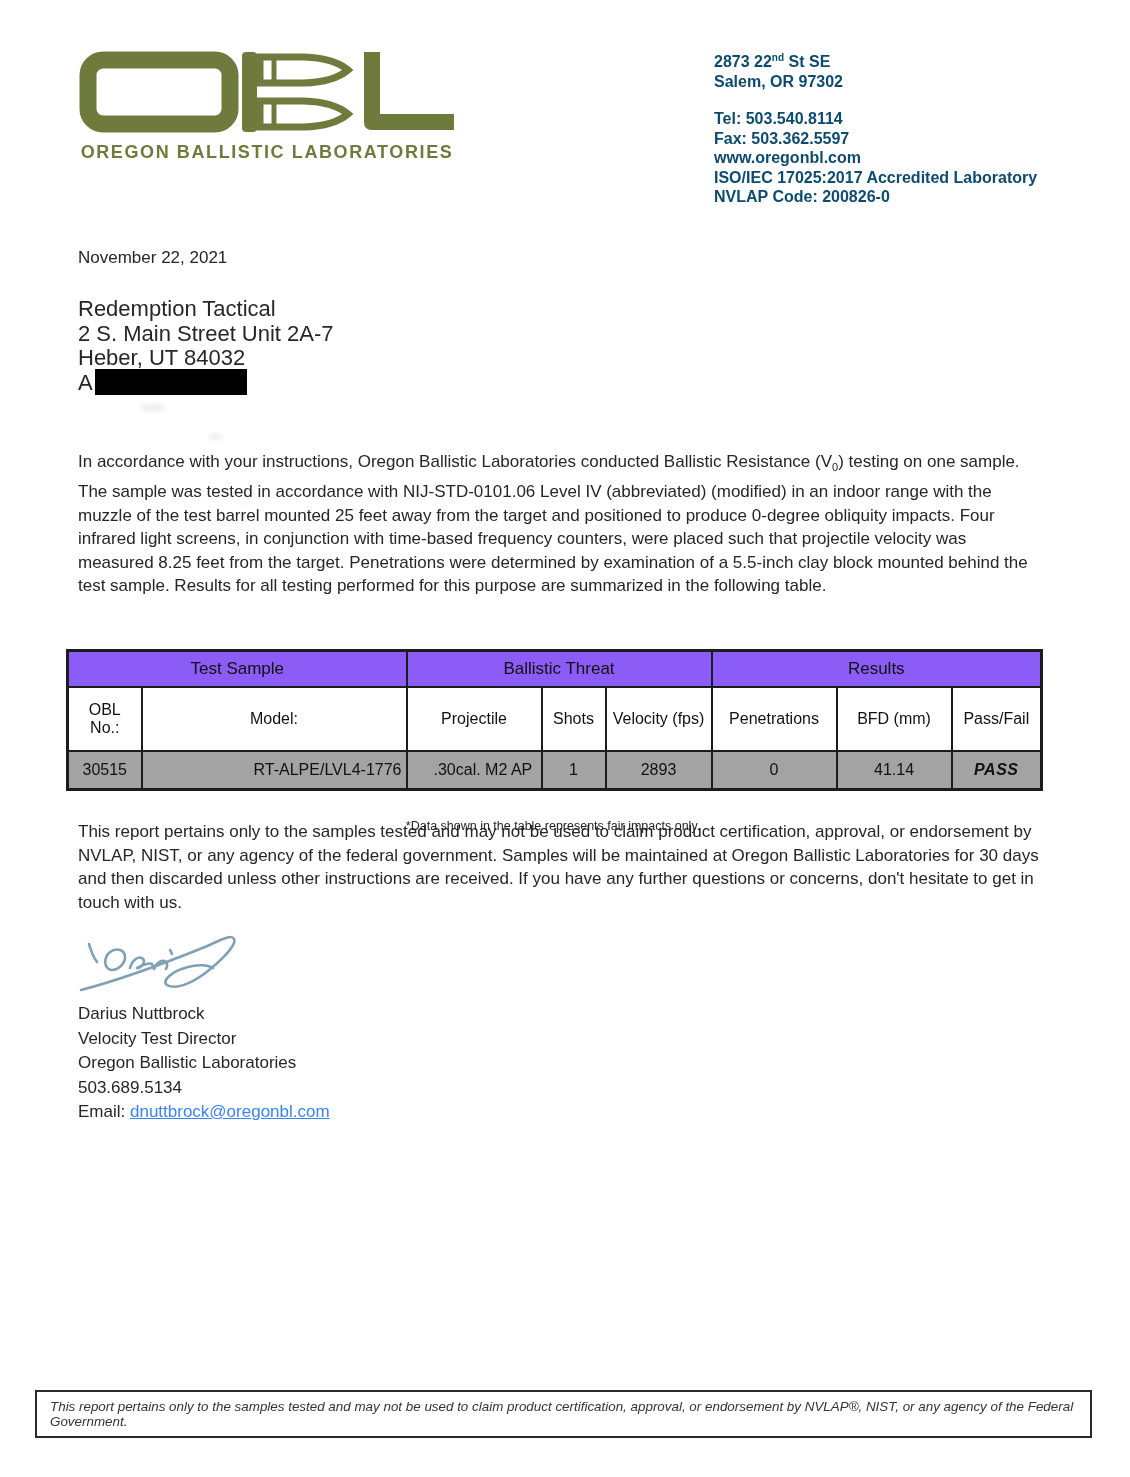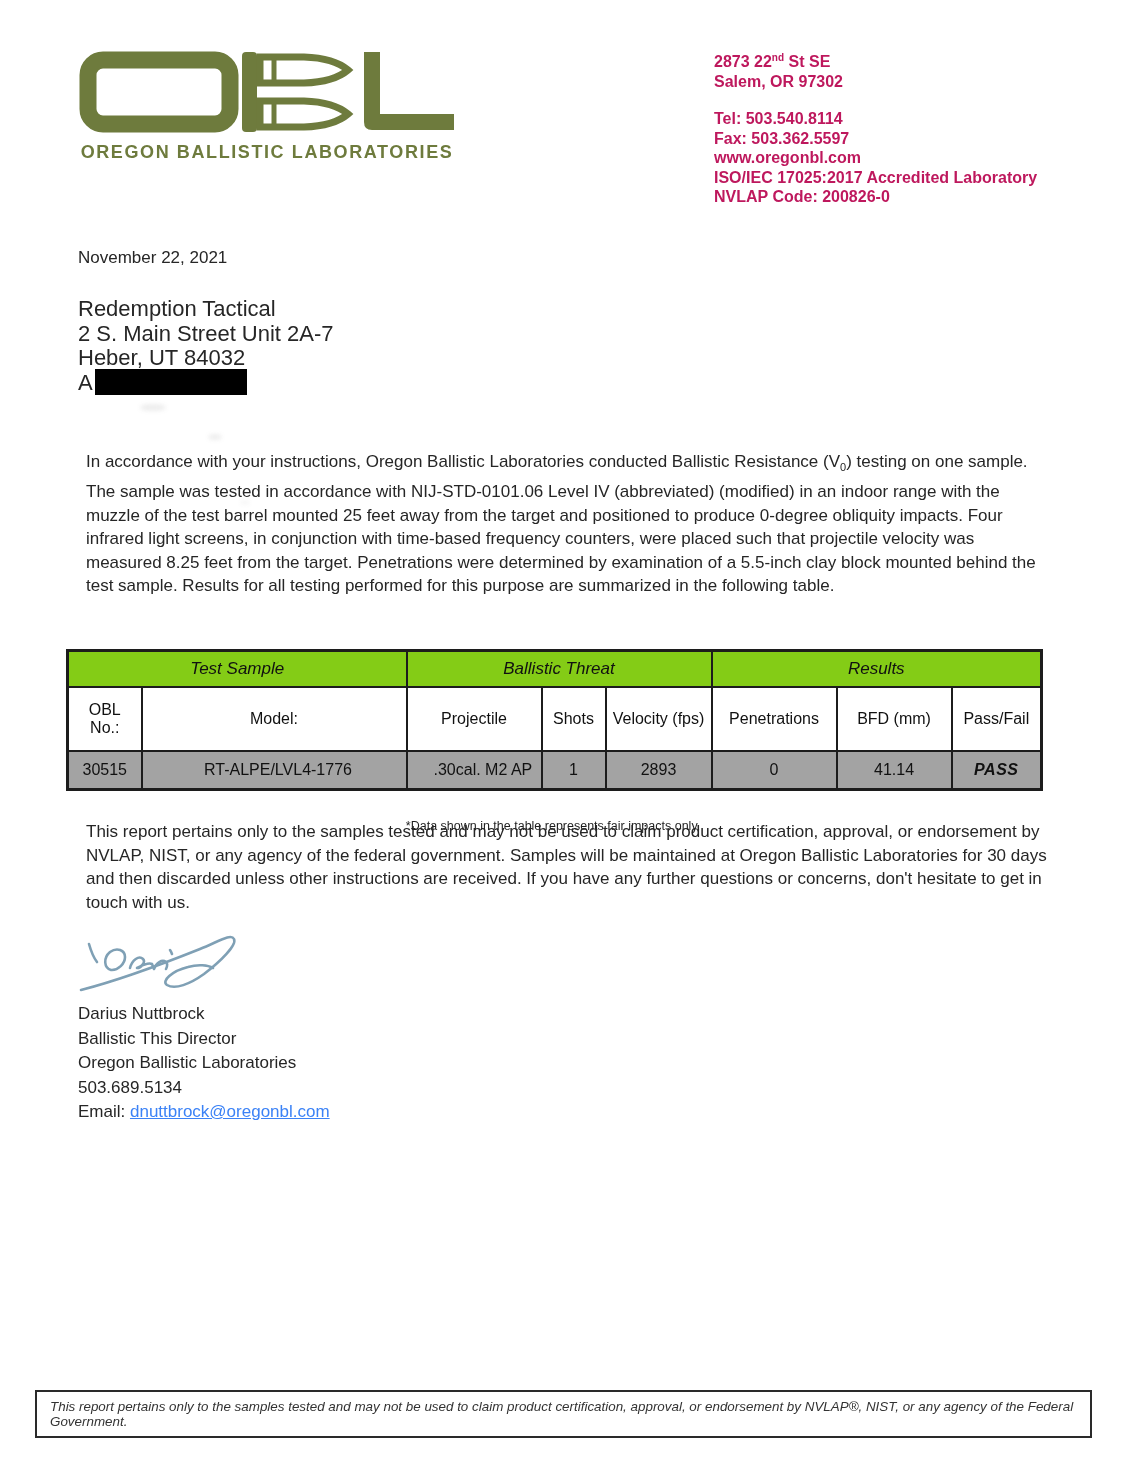--- a/index.html
+++ b/index.html
@@ -14,51 +14,51 @@
   }
   
   .logo-block{position:absolute;left:78px;top:50px;width:378px;}
   .logo-tagline{
     margin-top:4px;text-align:center;
     font-size:18px;font-weight:bold;letter-spacing:1.6px;
     color:#6e7b3d;white-space:nowrap;
   }
   .contact-block{
     position:absolute;left:714px;top:48px;width:380px;
-    font-size:16px;font-weight:bold;line-height:19.5px;color:#be185d;
+    font-size:16px;font-weight:bold;line-height:19.5px;color:#0c4a6e;
   }
   .contact-block .gap{height:18px;}
   .contact-block sup{font-size:10px;}
   
   .date-line{position:absolute;left:78px;top:248px;font-size:17px;}
   .recipient{position:absolute;left:78px;top:297px;font-size:22px;line-height:24.5px;}
   .redaction{
     display:inline-block;width:152px;height:26px;background:#000;
     vertical-align:middle;margin-left:2px;margin-top:-3px;
   }
-  .body-text{position:absolute;left:78px;width:967px;font-size:17px;line-height:23.6px;margin-left:8px;}
+  .body-text{position:absolute;left:78px;width:967px;font-size:17px;line-height:23.6px;}
   .body-text p{margin:0;}
   .p1{top:450px;}
   .p3{top:820px;}
   sub.v0{font-size:11px;}
   
   .results-table{
     position:absolute;left:66px;top:649px;width:974px;
     border-collapse:collapse;table-layout:fixed;
     font-size:16px;color:#111;
   }
   .results-table td,.results-table th{
     border:2px solid #1c1c1c;text-align:center;font-weight:normal;
     padding:2px 4px;overflow:hidden;
   }
   .results-table{border:3px solid #1c1c1c;}
-  .row-group td{background:#84cc16;height:30px;font-size:17px;font-style:italic;}
+  .row-group td{background:#8b5cf6;height:30px;font-size:17px;}
   .row-cols td{background:#ffffff;height:58px;}
   .row-data td{background:#a3a3a3;height:32px;}
-  td.model-cell{text-align:center;padding-left:12px;}
+  td.model-cell{text-align:right;padding-left:12px;}
   td.projectile-cell{text-align:left;padding-left:26px;}
   td.pass-cell{font-weight:bold;font-style:italic;letter-spacing:.5px;}
   .table-footnote{
     position:absolute;left:66px;top:783px;width:974px;
     text-align:center;font-size:12.5px;color:#1e1e1e;margin-top:36px;
   }
   
   .sig-svg{position:absolute;left:78px;top:926px;}
   .sig-block{position:absolute;left:78px;top:1002px;font-size:17px;line-height:24.5px;}
   .email-link{color:#3b82f6;text-decoration:underline;cursor:pointer;}
@@ -175,21 +175,21 @@
       <path d="M11,18 C13,25 15,31 19,36"></path>
       <path d="M33,44 C26,42 25,32 32,26 C39,21 47,24 47,31 C47,38 40,44 34,44"></path>
       <path d="M52,42 C54,34 61,29 65,33 C68,36 63,42 59,42 C63,40 70,36 74,38 L76,43 C78,37 84,33 88,36 C90,38 89,41 88,43"></path>
       <path d="M92,24 C93,25.5 93.5,26.5 94,28"></path>
       <path d="M3,64 C42,54 92,35 122,23 C140,16 153,7 156,13 C159,19 143,35 126,48 C112,58 97,64 89,59 C83,55 94,45 110,41 C120,38 130,39 135,42"></path>
     </g>
   </svg>
 
   <div class="sig-block">
     <div>Darius Nuttbrock</div>
-    <div>Ballistic This Director</div>
+    <div>Velocity Test Director</div>
     <div>Oregon Ballistic Laboratories</div>
     <div>503.689.5134</div>
     <div><span>Email: </span><a class="email-link">dnuttbrock@oregonbl.com</a></div>
   </div>
 
   <div class="footer-box">
     <span>This report pertains only to the samples tested and may not be used to claim product certification, approval, or endorsement by NVLAP®, NIST, or any agency of the Federal Government.</span>
   </div>
 
 </div>

